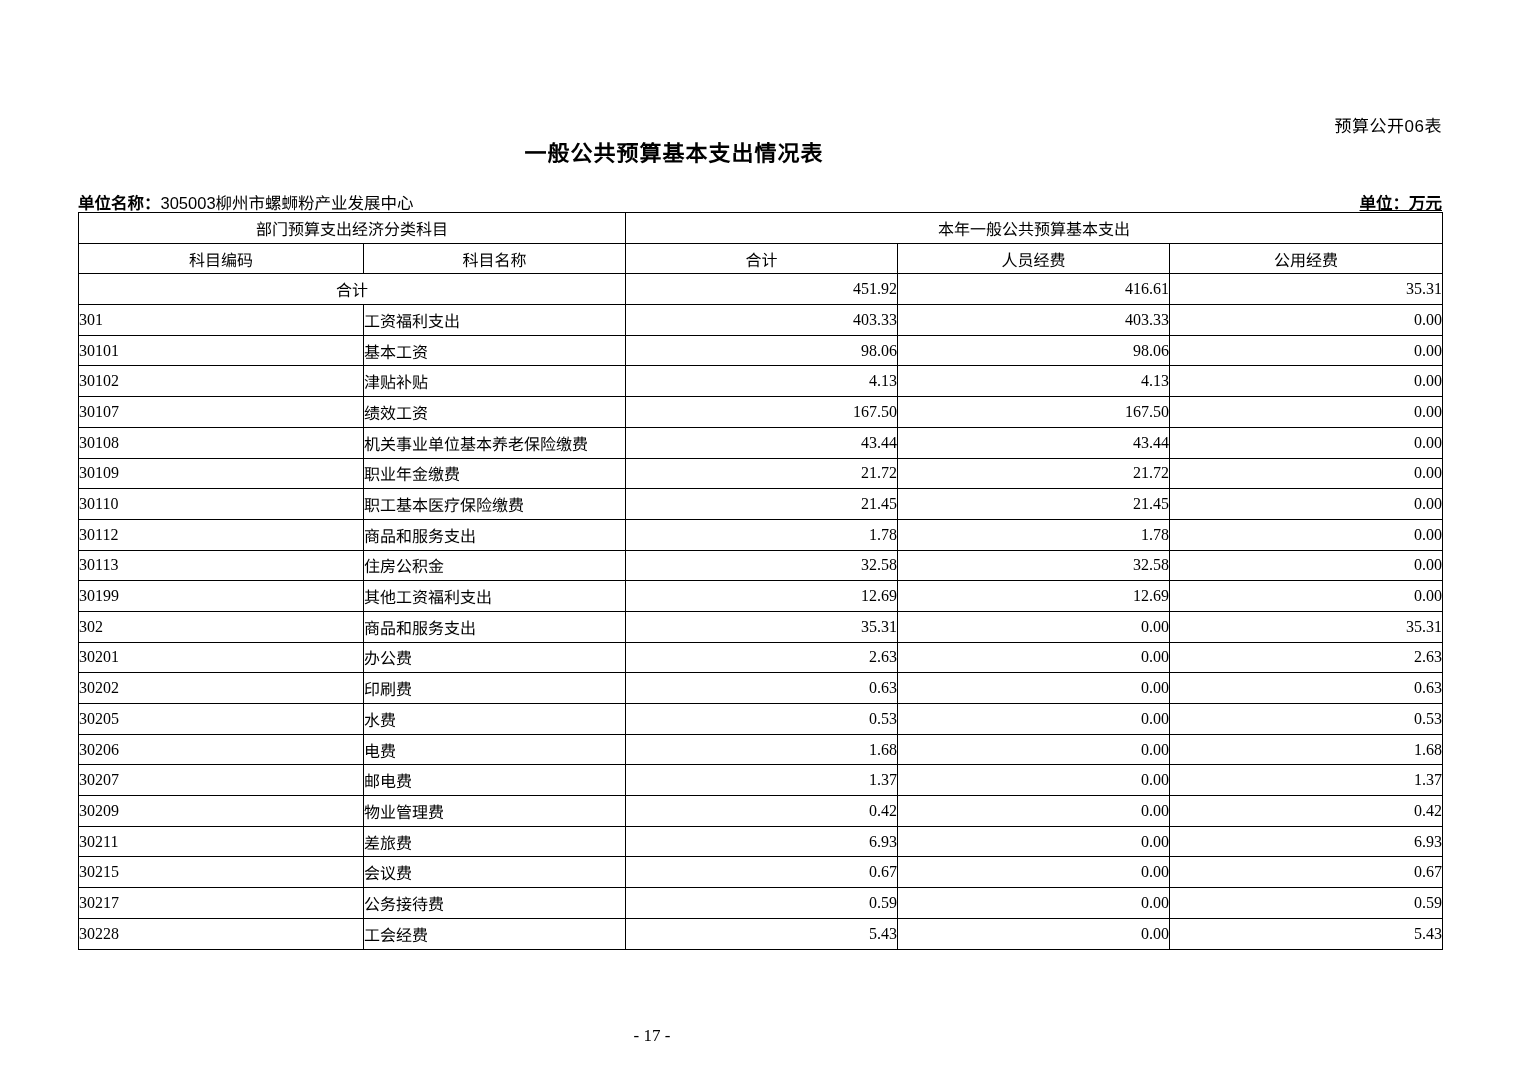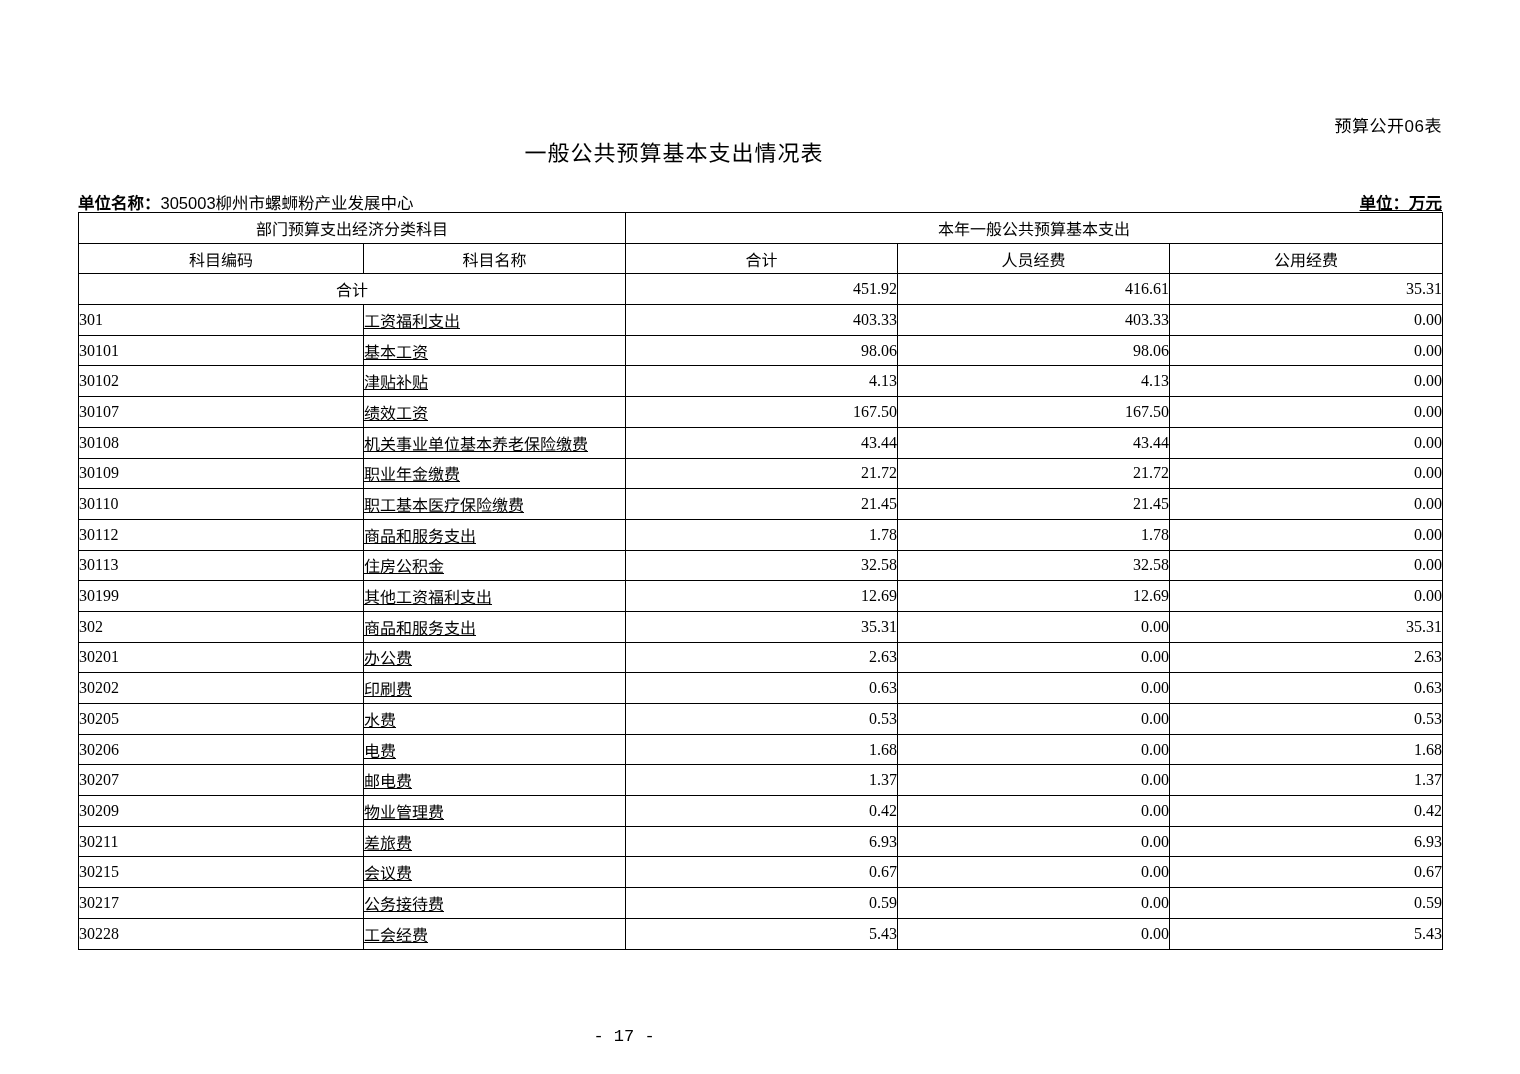--- a/index.html
+++ b/index.html
@@ -30,21 +30,21 @@
     letter-spacing: 0.5px;
     margin-top: 24px;
   }
   .doc-title {
     position: absolute;
     top: 135px;
     left: 0;
     width: 1348px;
     text-align: center;
     font-size: 22px;
-    font-weight: normal;
+    font-weight: bold;
     font-family: "Liberation Sans", "DejaVu Sans", sans-serif;
     letter-spacing: 1px;
   }
   .meta-row {
     position: absolute;
     top: 190px;
     left: 78px;
     width: 1364px;
     height: 24px;
     font-size: 16.5px;
@@ -95,41 +95,41 @@
   .cell-code {
     text-align: left;
     padding-left: 10px;
     font-family: "Liberation Serif", "DejaVu Serif", serif;
     font-size: 16.5px;
   }
   .cell-name {
     text-align: left;
     padding-left: 10px;
     font-size: 16px;
-    text-decoration: underline;
   }
   .cell-num {
     text-align: right;
     padding-right: 12px;
     font-family: "Liberation Serif", "DejaVu Serif", serif;
     font-size: 16.5px;
   }
   .total-label {
     text-align: center;
     font-weight: bold;
     font-size: 16.5px;
   }
   .page-num {
     position: absolute;
     bottom: 28px;
     left: 0;
     width: 1248px;
     text-align: center;
     font-size: 17px;
-    font-family: Liberation Mono, monospace;
+    font-family: Liberation Serif, serif;
+    padding-left: 28px;
   }
   col.c1 { width: 285px; }
   col.c2 { width: 262px; }
   col.c3 { width: 272px; }
   col.c4 { width: 272px; }
   col.c5 { width: 273px; }
 </style>
 </head>
 <body>
 

